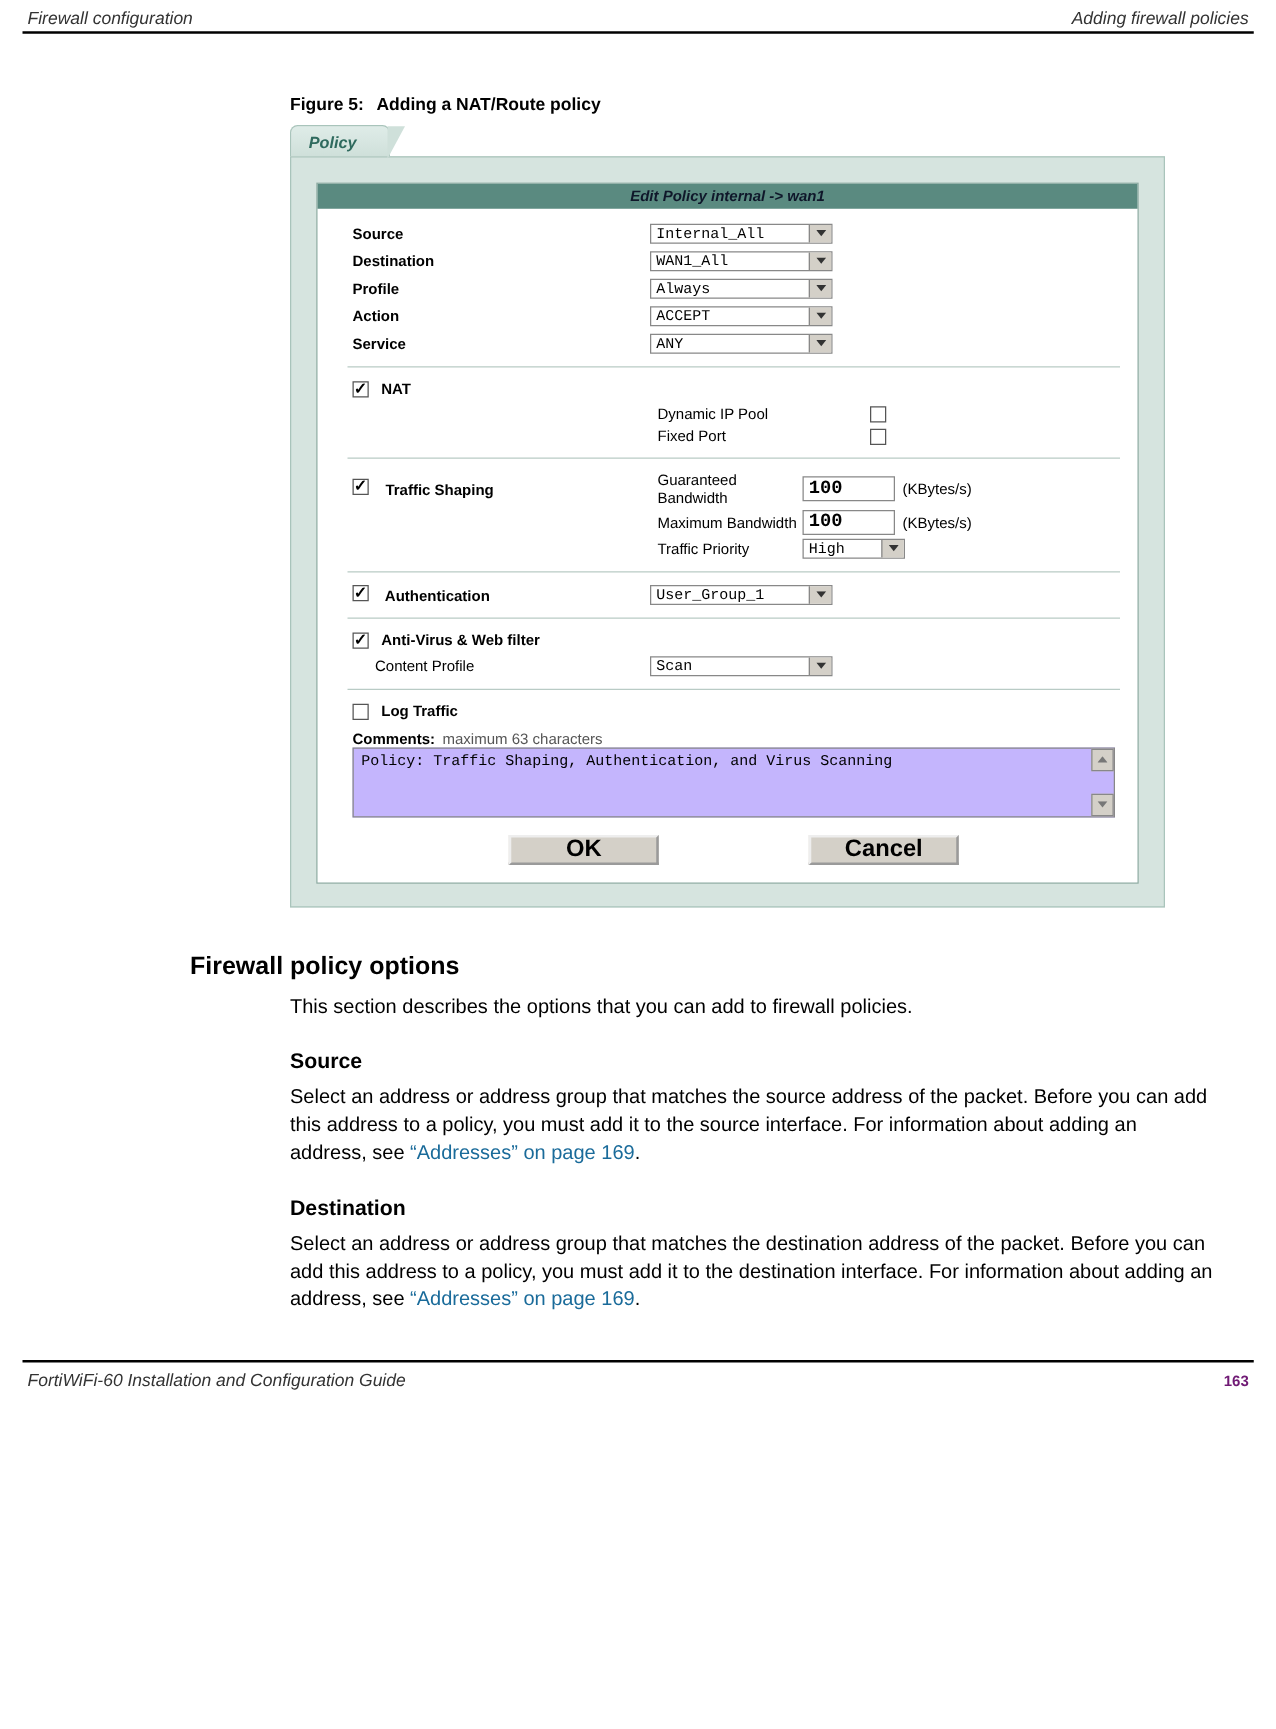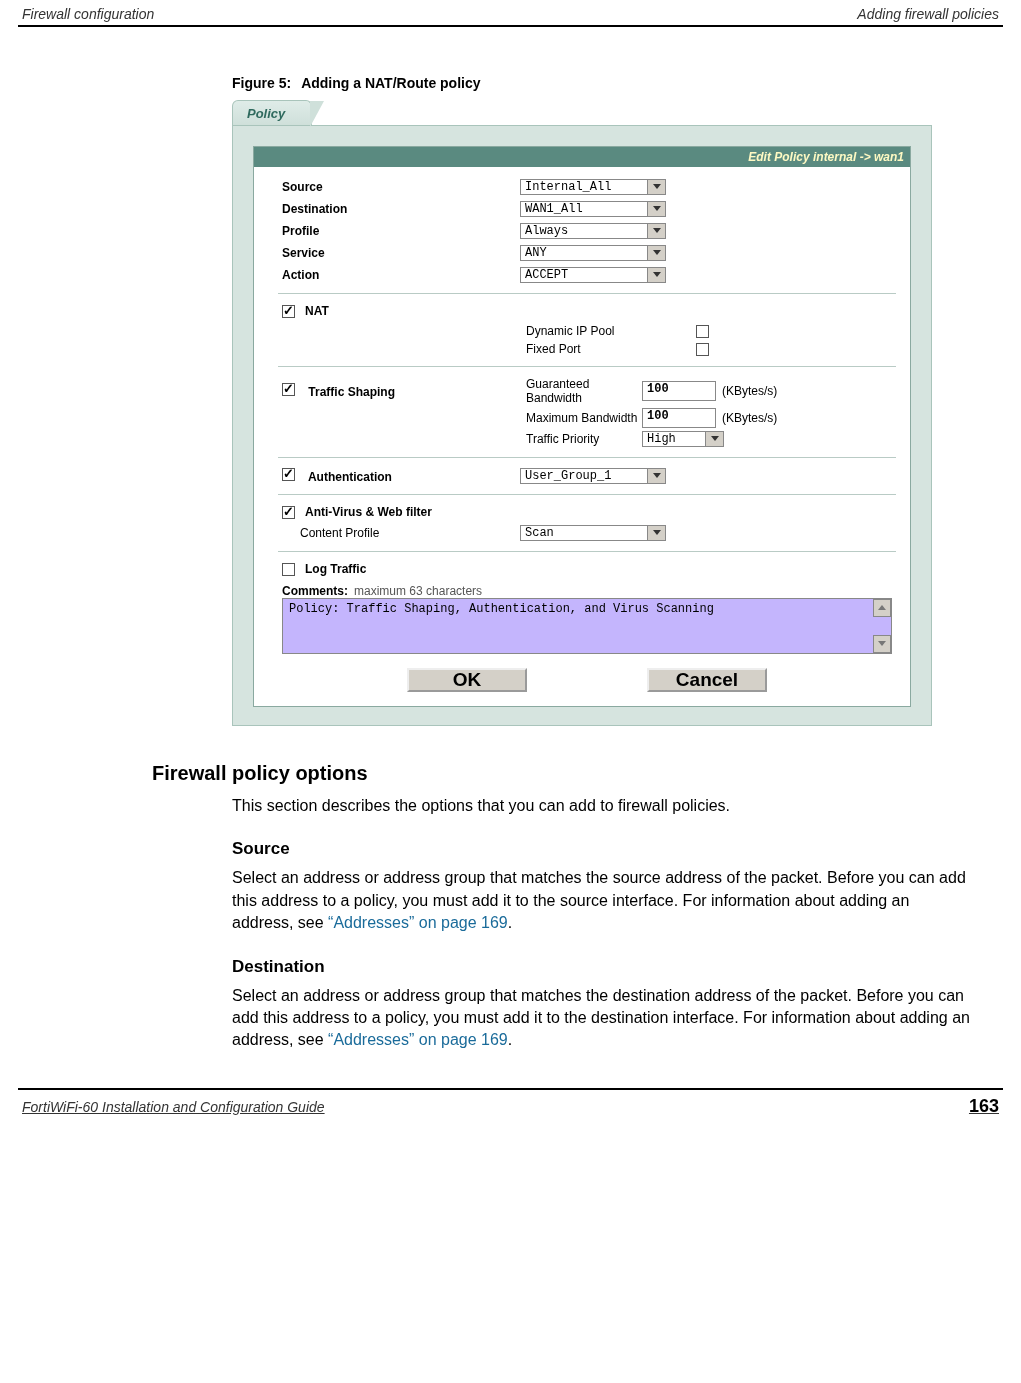--- a/index.html
+++ b/index.html
@@ -59,27 +59,27 @@
       border: 1px solid #a9c4bb;
       padding: 20px 20px 18px 20px;
     }
     .form-box {
       background: #fff;
       border: 1px solid #8aa9a0;
       padding: 0 0 14px 0;
     }
     .form-title {
       background: #5a8a80;
-      color: #fef9c3;
+      color: #0f172a;
       font-weight: bold;
       font-style: italic;
       font-family: Verdana, sans-serif;
       font-size: 12px;
-      text-align: right;
-      padding: 3px 6px;
+      text-align: center;
+      padding: 3px 16px;
     }
     .form-body { padding: 6px 18px 0 28px; font-family: Verdana, sans-serif; font-size: 12px; }
     .row { display: flex; align-items: center; margin: 6px 0; }
     .row-label { width: 238px; font-weight: bold; }
     .row-sub { margin-left: 18px; font-weight: normal; }
     .select {
       display: flex; align-items: center;
       width: 146px; height: 16px;
       border: 1px solid #888; background: #fff;
       font-family: 'Courier New', monospace; font-size: 12px;
@@ -97,21 +97,21 @@
     .chk.checked::after { content:"✓"; position:absolute; top:-3px; left:0px; font-size:13px; font-weight:bold; }
     .sep { border: none; border-top: 1px solid #b9cbc5; margin: 10px -4px 10px -4px; }
     .section-head { display: flex; align-items: center; margin: 8px 0 6px 0; font-weight: bold; }
     .nat-row { display: flex; align-items: center; margin: 4px 0 4px 244px; font-weight: normal; }
     .nat-label { width: 170px; }
     .ts-block .row2 { display:flex; align-items:center; margin:3px 0; }
     .ts-label { width:244px; font-weight:bold; }
     .ts-sublabel { width:116px; font-weight:normal; }
     .txtin {
       width:74px; height:20px; border:1px solid #888; background:#fff;
-      font-family:'Courier New',monospace; font-size:12px; font-weight:bold; padding:0 4px;
+      font-family:'Courier New',monospace; font-size:15px; font-weight:bold; padding:0 4px;
     }
     .unit { margin-left:6px; font-size:12px; }
     .comments-line { display:flex; align-items:flex-end; margin-top:8px; }
     .comments-em { font-weight:bold; margin-right:6px; }
     .comments-hint { color:#555; }
     .textarea {
       width:100%; height:56px; border:1px solid #888; background:#c4b5fd;
       font-family:'Courier New',monospace; font-size:12px; padding:3px 6px;
       position: relative;
     }
@@ -127,23 +127,23 @@
       font-family: Arial, sans-serif; font-size:19px;
       display:flex; align-items:center; justify-content:center;
     }
     .body-text { margin: 0 48px 0 152px; font-size: 16px; color:#000; }
     h2.section { font-size: 20px; font-weight: bold; margin: 36px 0 10px 0; }
     h3.sub { font-size: 17px; font-weight: bold; margin: 22px 0 8px 80px; }
     p.para { margin: 0 0 6px 80px; line-height: 1.4; }
     .link { color: #1a6b9a; }
     .page-footer {
       display:flex; justify-content:space-between; align-items:baseline;
-      padding: 4px 22px 10px 22px; font-style: italic; font-size:14px; color:#333;text-decoration:underline;
-    }
-    .page-num { color:#000000; font-weight:bold; font-style: normal; font-size: 18px; }
+      padding: 4px 22px 10px 22px; font-style: italic; font-size:14px; color:#333;
+    }
+    .page-num { color:#701a75; font-weight:bold; font-style: normal; font-size: 12px; }
     .footer-line { height:2px; background:#000; margin: 36px 18px 2px 18px; }
   </style>
 </head>
 <body>
 
 <div class="page-header">
   <span>Firewall configuration</span>
   <span class="right">Adding firewall policies</span>
 </div>
 <div class="header-line"></div>
@@ -191,34 +191,34 @@
           <div class="select">
             <span>Always</span>
             <span class="dd-btn">
                 <svg width="8" height="6">
                   <polygon points="0,0 8,0 4,5" fill="#333"></polygon>
                 </svg>
               </span>
           </div>
         </div>
         <div class="row">
+          <div class="row-label">Action</div>
+          <div class="select">
+            <span>ACCEPT</span>
+            <span class="dd-btn">
+                <svg width="8" height="6">
+                  <polygon points="0,0 8,0 4,5" fill="#333"></polygon>
+                </svg>
+              </span>
+          </div>
+        </div>
+        <div class="row">
           <div class="row-label">Service</div>
           <div class="select">
             <span>ANY</span>
-            <span class="dd-btn">
-                <svg width="8" height="6">
-                  <polygon points="0,0 8,0 4,5" fill="#333"></polygon>
-                </svg>
-              </span>
-          </div>
-        </div>
-        <div class="row">
-          <div class="row-label">Action</div>
-          <div class="select">
-            <span>ACCEPT</span>
             <span class="dd-btn">
                 <svg width="8" height="6">
                   <polygon points="0,0 8,0 4,5" fill="#333"></polygon>
                 </svg>
               </span>
           </div>
         </div>
 
         <hr class="sep">
 

